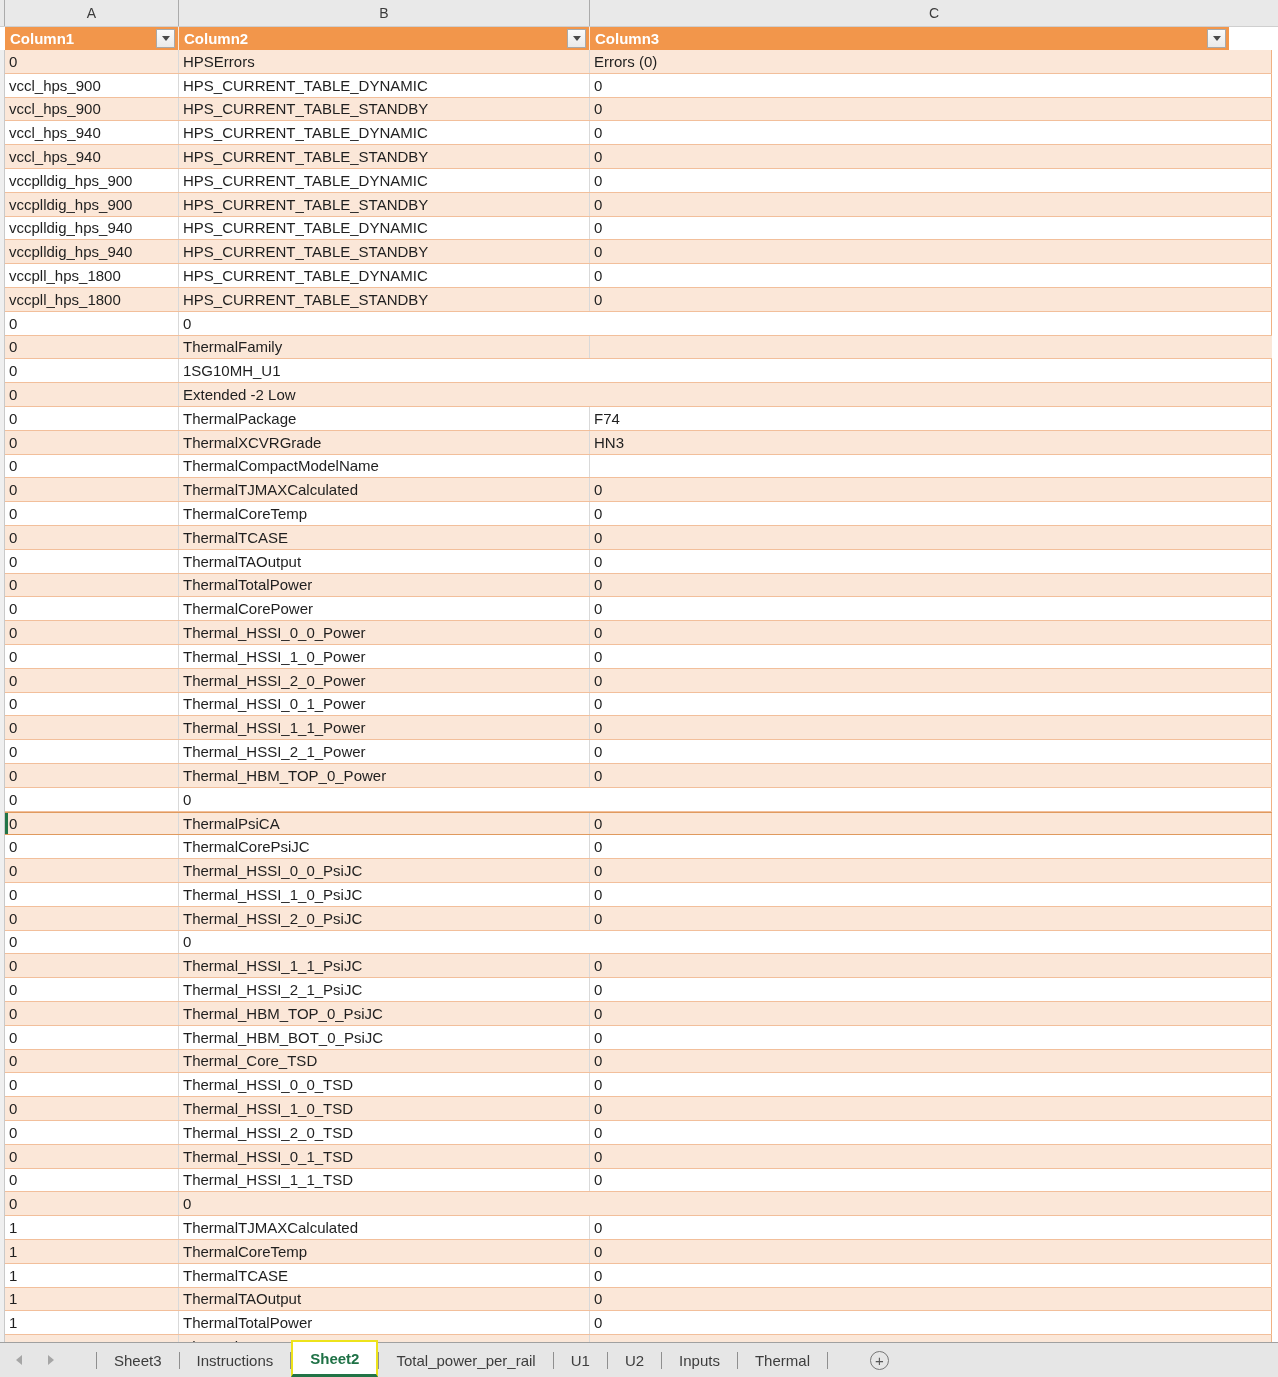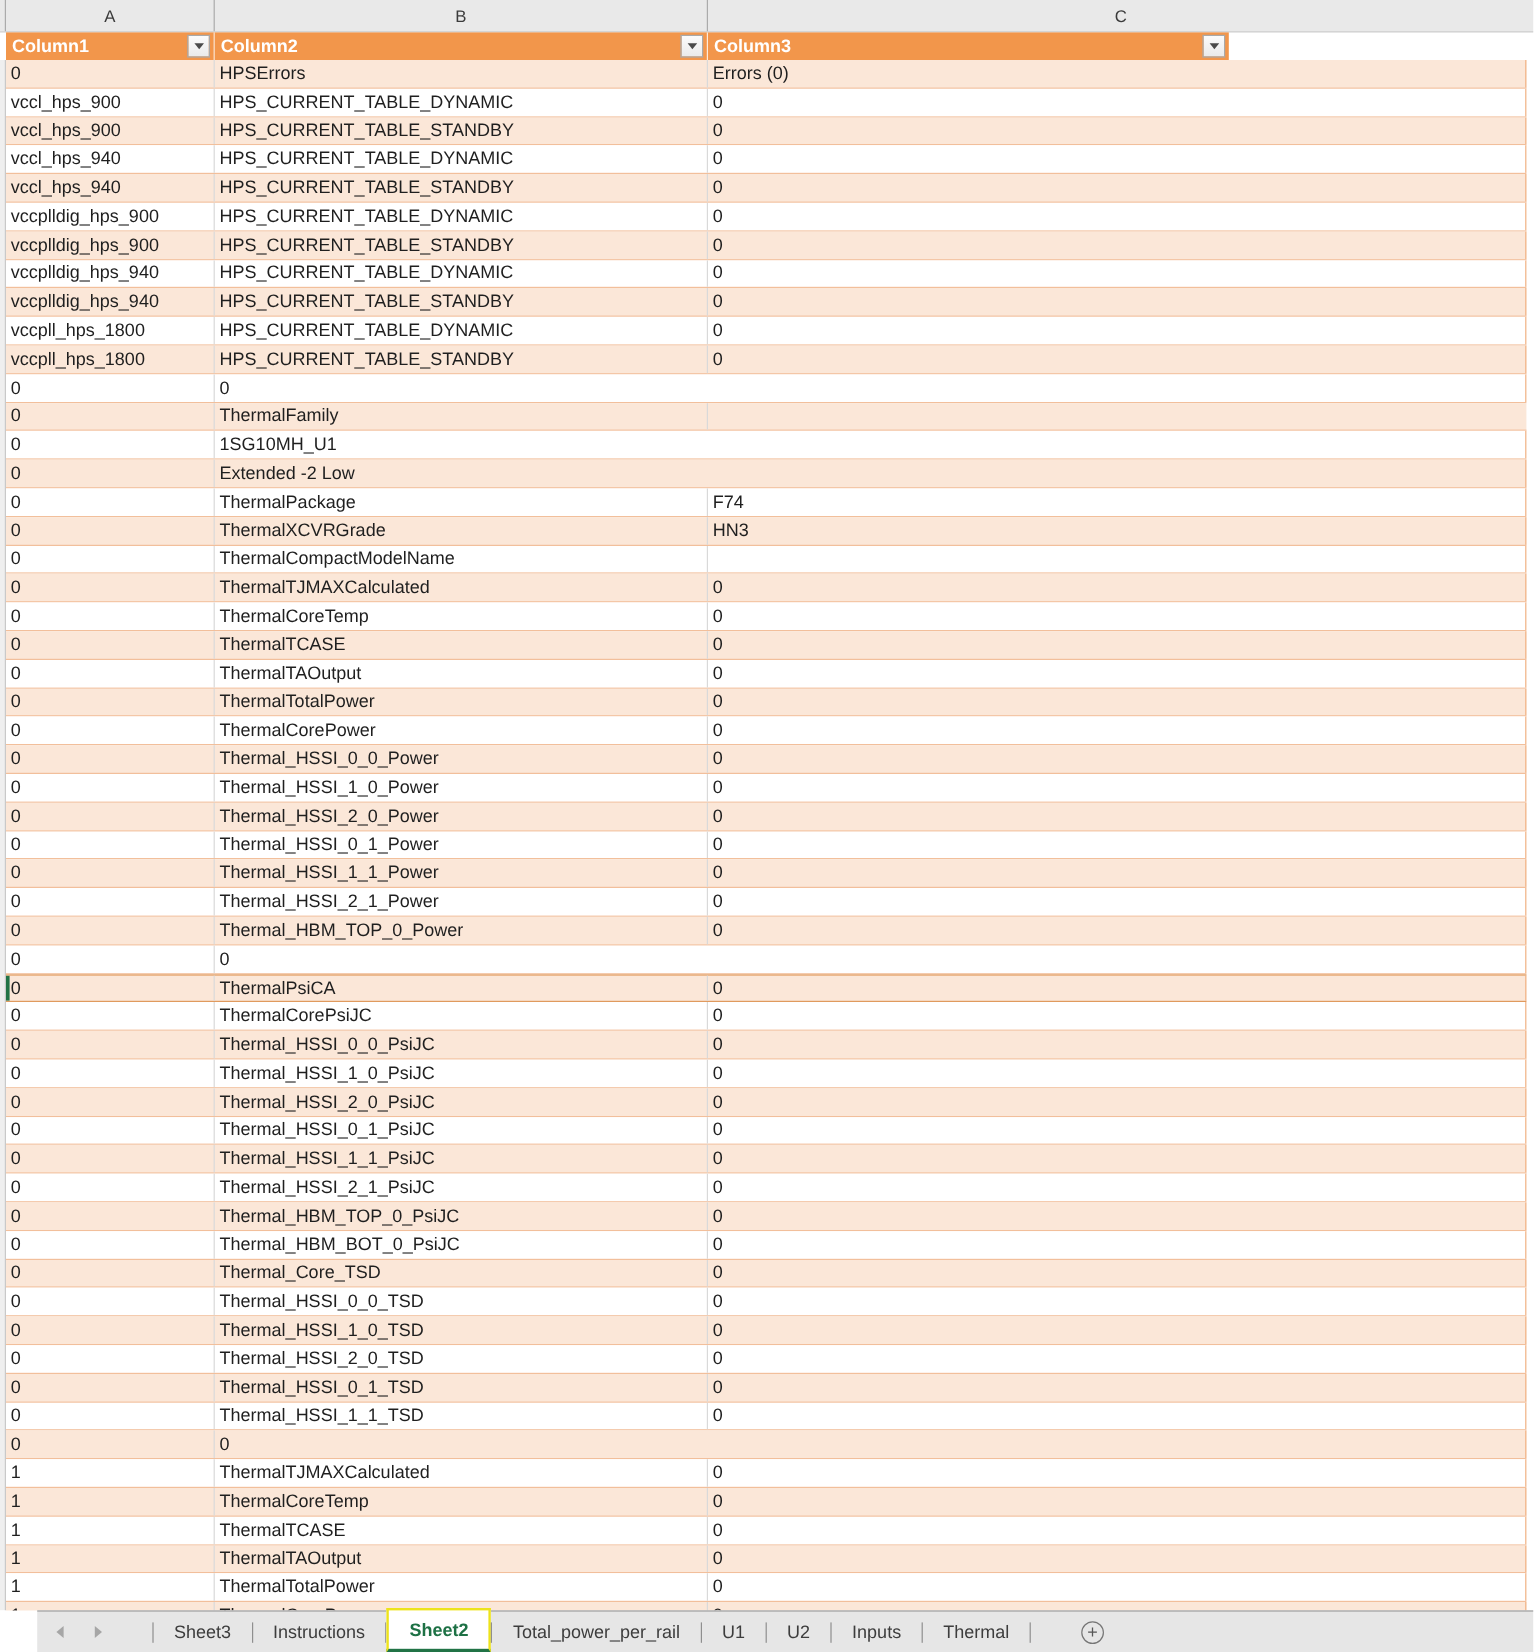--- a/index.html
+++ b/index.html
@@ -21,21 +21,21 @@
   .letter{
     display:flex;align-items:center;justify-content:center;
     font-size:14px;color:#3b3b3b;
     border-right:1px solid #ababab;box-sizing:border-box;
   }
   .letter.colA{width:174px;}
   .letter.colB{width:411px;}
   .letter.colC{flex:1;border-right:none;}
   
   .thead{
-    position:absolute;top:27px;left:5px;width:1019px;height:23px;
+    position:absolute;top:27px;left:5px;width:1224px;height:23px;
     display:flex;
   }
   .hcell{
     position:relative;background:#F2964B;color:#ffffff;
     font-weight:bold;font-size:15px;
     display:flex;align-items:center;
     padding-left:5px;box-sizing:border-box;
     border-right:1px solid rgba(255,255,255,.8);
   }
   .hcell.colA{width:174px;}
@@ -82,21 +82,21 @@
   .row.sel{border-top:1px solid #e09a5e;border-bottom:1px solid #e09a5e;}
   .row.sel .cell.colA{position:relative;}
   .row.sel .cell.colA::before{
     content:"";position:absolute;left:0;top:0;bottom:0;width:3px;background:#217346;
   }
   
   .tabbar{
     position:absolute;left:0;right:0;bottom:0;height:35px;
     background:#e6e6e6;border-top:1px solid #a0a0a0;box-sizing:border-box;
     display:flex;align-items:stretch;
-    font-size:15px;color:#3d3d3d;margin-left:31px;
+    font-size:15px;color:#3d3d3d;
   }
   .navs{width:96px;display:flex;align-items:center;gap:26px;padding-left:16px;box-sizing:border-box;}
   .nav-arrow{width:0;height:0;cursor:pointer;}
   .nav-left{border-top:5px solid transparent;border-bottom:5px solid transparent;border-right:6px solid #a6a6a6;}
   .nav-right{border-top:5px solid transparent;border-bottom:5px solid transparent;border-left:6px solid #a6a6a6;}
   .tabs{display:flex;align-items:stretch;}
   .sep{width:1px;background:#8f8f8f;align-self:center;height:17px;}
   .tab{
     display:flex;align-items:center;padding:0 17px;cursor:pointer;
     box-sizing:border-box;
@@ -328,21 +328,20 @@
           <div class="cell colB">Thermal_HSSI_1_0_PsiJC</div>
           <div class="cell colC">0</div>
         </div>
         <div class="row band" style="top: 856.8px;">
           <div class="cell colA">0</div>
           <div class="cell colB">Thermal_HSSI_2_0_PsiJC</div>
           <div class="cell colC">0</div>
         </div>
         <div class="row" style="top: 880.6px;">
           <div class="cell colA">0</div>
-          <div class="cell colB">Thermal_HSSI_0_1_PsiJC</div>
           <div class="cell colC">0</div>
         </div>
         <div class="row band" style="top: 904.4px;">
           <div class="cell colA">0</div>
           <div class="cell colB">Thermal_HSSI_1_1_PsiJC</div>
           <div class="cell colC">0</div>
         </div>
         <div class="row" style="top: 928.2px;">
           <div class="cell colA">0</div>
           <div class="cell colB">Thermal_HSSI_2_1_PsiJC</div>

